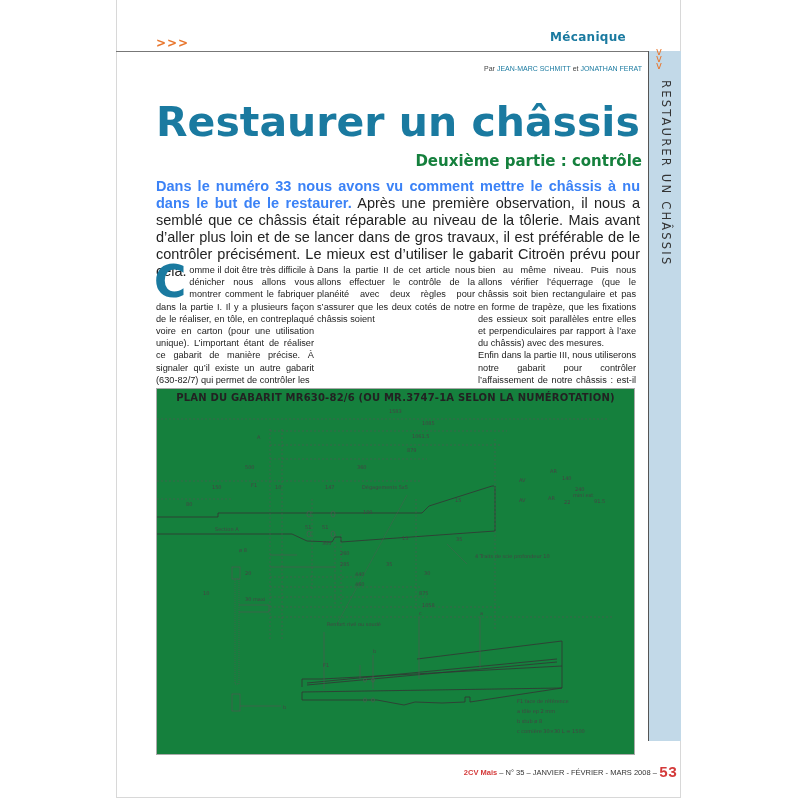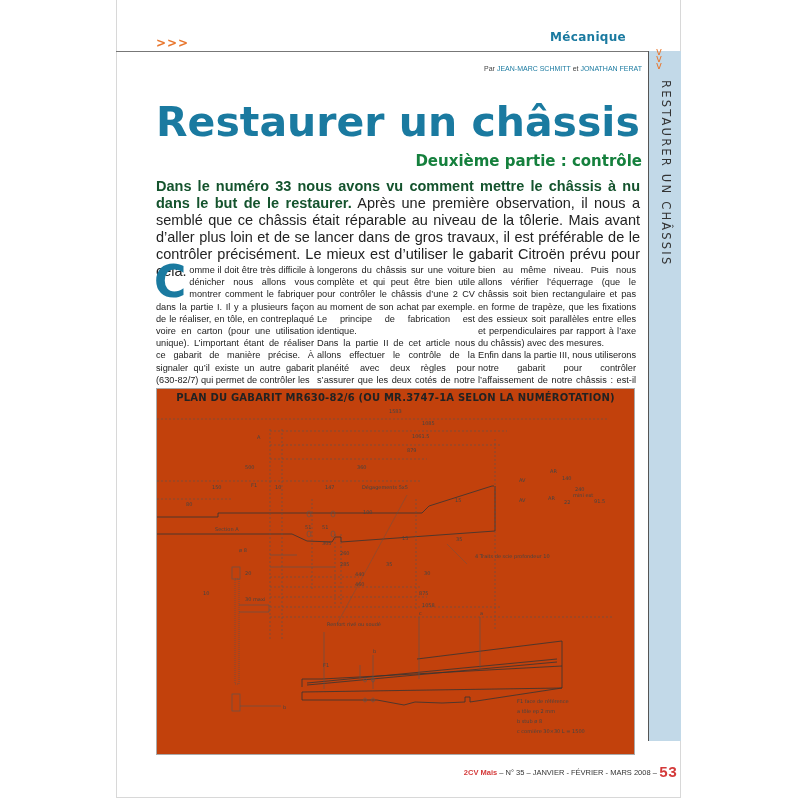--- a/index.html
+++ b/index.html
@@ -9,28 +9,28 @@
   .hdr-section { position:absolute; right:174px; top:30px; font-family:"DejaVu Sans", sans-serif; font-weight:bold; font-size:12px; color:#1a7aa0; letter-spacing:0.3px; }
   .hdr-rule { position:absolute; left:116px; top:51px; width:532px; height:1px; background:#777; }
   .side-strip { position:absolute; left:648px; top:51px; width:33px; height:690px; background:#c2d9e8; border-left:1px solid #555; box-sizing:border-box; }
   .side-chev { position:absolute; left:653px; top:48px; width:12px; font-family:"DejaVu Sans", sans-serif; font-size:10px; color:#e8762d; line-height:7px; text-align:center; }
   .side-label { position:absolute; left:659px; top:80px; writing-mode:vertical-rl; font-family:"DejaVu Sans", sans-serif; font-size:11.5px; letter-spacing:2.2px; color:#333; }
   .byline { position:absolute; right:158px; top:65px; font-family:"Liberation Sans", sans-serif; font-size:7px; color:#444; }
   .byline .auth { color:#1a7aa0; }
   .title { position:absolute; left:156px; top:98px; font-family:"DejaVu Sans", sans-serif; font-weight:bold; font-size:41px; color:#1a7aa0; letter-spacing:0px; line-height:48px; white-space:nowrap; }
   .subtitle { position:absolute; right:158px; top:152px; font-family:"DejaVu Sans", sans-serif; font-weight:bold; font-size:15px; color:#15803d; }
   .lead { position:absolute; left:156px; top:178px; width:484px; font-family:"Liberation Sans", sans-serif; font-size:14.5px; line-height:17px; color:#222; text-align:justify; }
-  .lead .hl { color:#14532d; font-weight:bold; }
+  .lead .hl { color:#3b82f6; font-weight:bold; }
   .col { position:absolute; top:264px; width:158px; font-family:"Liberation Sans", sans-serif; font-size:9.2px; line-height:12.2px; color:#222; text-align:justify; }
   .col1 { left:156px; }
   .col2 { left:317px; }
   .col3 { left:478px; }
   .dropcap { float:left; font-family:"DejaVu Sans", sans-serif; font-weight:bold; font-size:44px; line-height:36px; color:#1a7aa0; margin:0 3px 0 -2px; }
   .col p { margin:0; }
-  .figure { position:absolute; left:156px; top:388px; width:479px; height:367px; border:1px solid #aaa; box-sizing:border-box; background:#c2410c; }
+  .figure { position:absolute; left:156px; top:388px; width:479px; height:367px; border:1px solid #aaa; box-sizing:border-box; background:#15803d; }
   .fig-title { position:absolute; left:0; top:3px; width:100%; text-align:center; font-family:"DejaVu Sans", sans-serif; font-weight:bold; font-size:10px; color:#222; letter-spacing:0.2px; }
   .fig-svg { position:absolute; left:0; top:0; }
   .footer { position:absolute; right:123px; top:765px; font-family:"Liberation Sans", sans-serif; font-size:7.5px; color:#333; white-space:nowrap; }
   .footer .brand { color:#d43a3a; font-weight:bold; }
   .footer .pn { color:#d43a3a; font-weight:bold; font-size:15px; vertical-align:-2px; font-family:Liberation Mono, monospace; }
   .dim { font-family:"DejaVu Sans", sans-serif; font-size:5px; fill:#444; }
 </style>
 </head>
 <body>
 
@@ -58,21 +58,20 @@
 <div class="title">Restaurer un châssis</div>
 <div class="subtitle">Deuxième partie : contrôle</div>
 
 <div class="lead"><span class="hl">Dans le numéro 33 nous avons vu comment mettre le châssis à nu dans le but de le restaurer.</span><span> Après une première observation, il nous a semblé que ce châssis était réparable au niveau de la tôlerie. Mais avant d’aller plus loin et de se lancer dans de gros travaux, il est préférable de le contrôler précisément. Le mieux est d’utiliser le gabarit Citroën prévu pour cela.</span></div>
 
 <div class="col col1">
   <span class="dropcap">C</span>
   <p>omme il doit être très difficile à dénicher nous allons vous montrer comment le fabriquer dans la partie I. Il y a plusieurs façon de le réaliser, en tôle, en contreplaqué voire en carton (pour une utilisation unique). L’important étant de réaliser ce gabarit de manière précise. À signaler qu’il existe un autre gabarit (630-82/7) qui permet de contrôler les</p>
 </div>
 <div class="col col2">
-  <p>longerons du châssis sur une voiture complète et qui peut être bien utile pour contrôler le châssis d’une 2 CV au moment de son achat par exemple. Le principe de fabrication est identique.</p>
   <p>Dans la partie II de cet article nous allons effectuer le contrôle de la planéité avec deux règles pour s’assurer que les deux cotés de notre châssis soient</p>
 </div>
 <div class="col col3">
   <p>bien au même niveau. Puis nous allons vérifier l’équerrage (que le châssis soit bien rectangulaire et pas en forme de trapèze, que les fixations des essieux soit parallèles entre elles et perpendiculaires par rapport à l’axe du châssis) avec des mesures.</p>
   <p>Enfin dans la partie III, nous utiliserons notre gabarit pour contrôler l’affaissement de notre châssis : est-il plié ?</p>
 </div>
 
 <div class="figure">
   <div class="fig-title">PLAN DU GABARIT MR630-82/6 (OU MR.3747-1A SELON LA NUMÉROTATION)</div>
   <svg class="fig-svg" width="479" height="367" viewBox="0 0 479 367">

